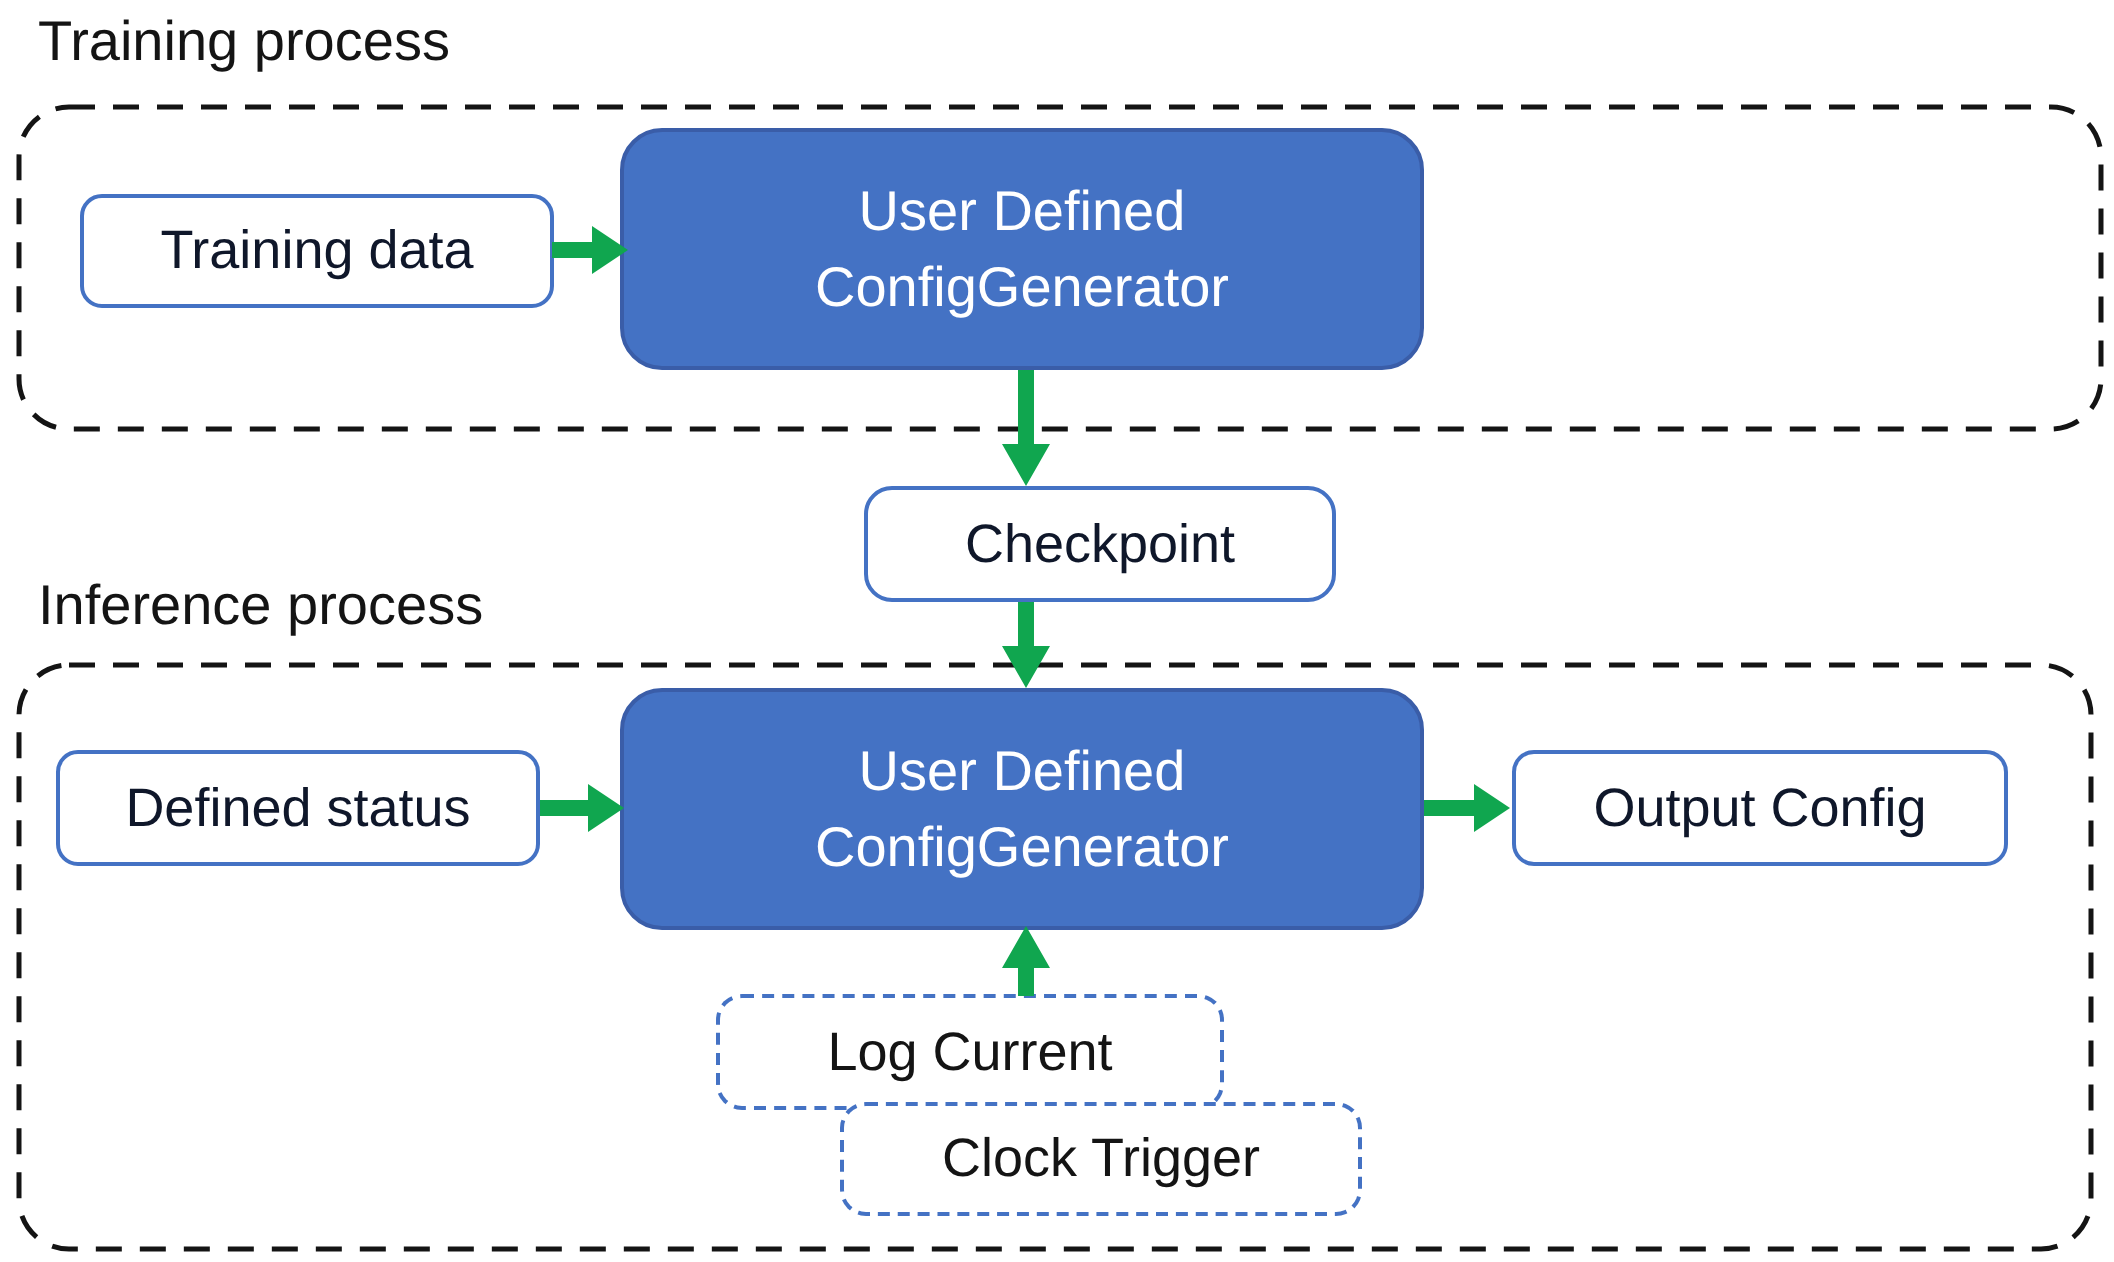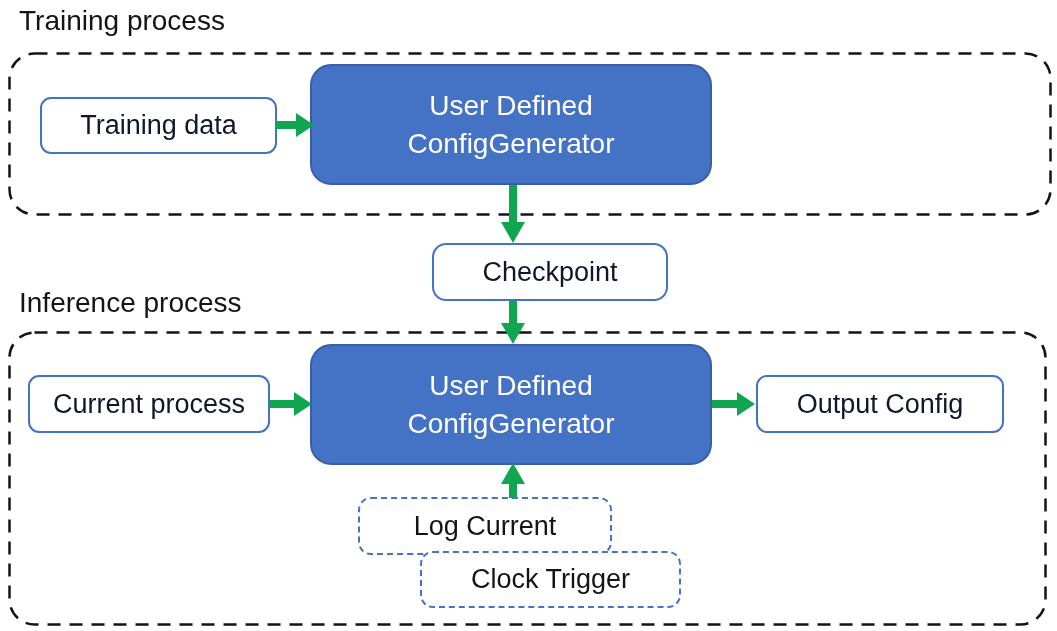--- a/index.html
+++ b/index.html
@@ -124,21 +124,21 @@
 
   <div class="white-box" id="checkpoint-box">
     <span>Checkpoint</span>
   </div>
 
   <svg class="arrow" id="arrow-from-checkpoint" width="26" height="43" viewBox="0 0 26 43">
     <polygon points="9,0 17,0 17,22 25,22 13,43 1,22 9,22" fill="#10A64F"></polygon>
   </svg>
 
   <div class="white-box" id="current-status-box">
-    <span>Current process</span>
+    <span>Defined status</span>
   </div>
 
   <svg class="arrow" id="arrow-inference-input" width="42" height="28" viewBox="0 0 42 28">
     <polygon points="0,10 24,10 24,2 42,14 24,26 24,18 0,18" fill="#10A64F"></polygon>
   </svg>
 
   <div class="blue-box" id="inference-generator">
     <span>User Defined</span>
     <span>ConfigGenerator</span>
   </div>

